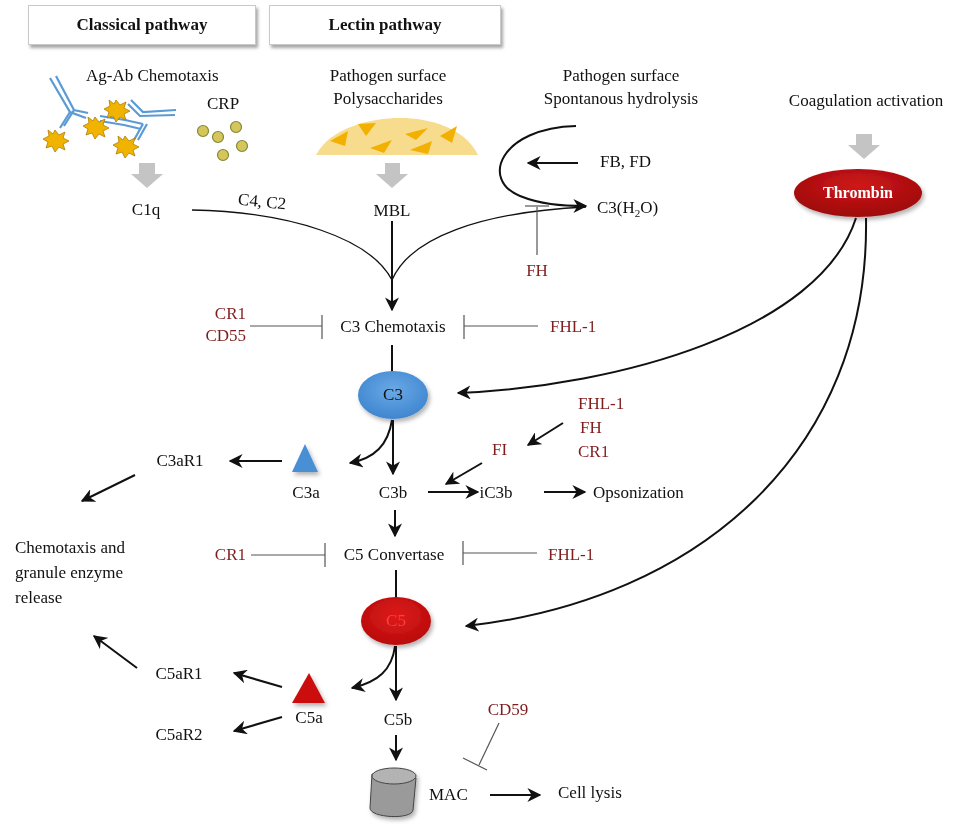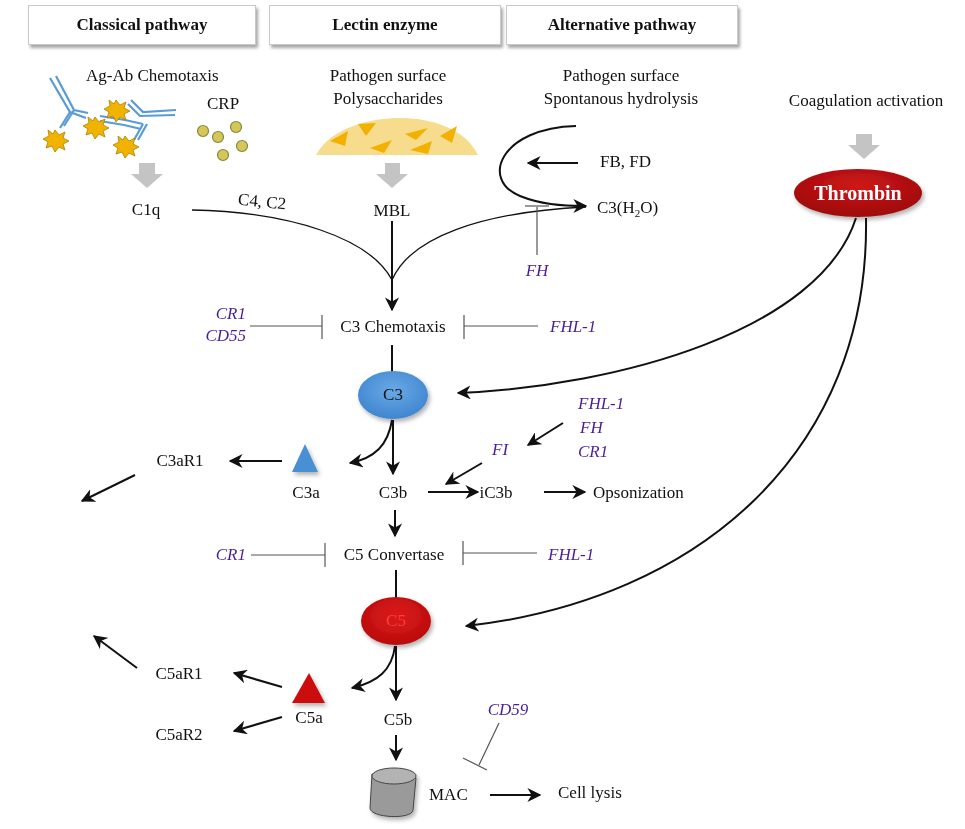--- a/index.html
+++ b/index.html
@@ -2,21 +2,21 @@
 <html><head>
 <meta charset="utf-8">
 <style>
   html, body { margin: 0; padding: 0; background: #ffffff; }
   body { width: 965px; height: 829px; position: relative; overflow: hidden;
          font-family: "Liberation Serif", "DejaVu Serif", serif; color: #111; }
   #stage { position: absolute; left: 0; top: 0; width: 965px; height: 829px; }
   .lbl { position: absolute; white-space: nowrap; font-size: 17px; line-height: 20px; color: #111; }
   .lbl.c { transform: translateX(-50%); text-align: left; }
   .lbl.r { transform: translateX(-100%); text-align: right; }
-  .green { color: #4c1d95; font-style: italic; }
+  .green { color: #7f1d1d; }
   .hdr { position: absolute; top: 5px; height: 38px; background: #fff; border: 1px solid #c9c9c9;
          box-shadow: 2px 3px 3px rgba(0,0,0,0.35); font-weight: bold; font-size: 17px;
          display: flex; align-items: center; justify-content: center; }
   .multi { line-height: 22px; }
 </style>
 </head>
 <body>
 
 <div id="stage">
 
@@ -137,43 +137,40 @@
     </g>
     <line x1="499" y1="723" x2="479" y2="765" stroke="#555" stroke-width="1.2"></line>
     <line x1="463" y1="758" x2="487" y2="770" stroke="#555" stroke-width="1.2"></line>
     <line x1="490" y1="795" x2="540" y2="795" stroke="#111" stroke-width="2" marker-end="url(#ah)"></line>
   </svg>
 
   <div class="hdr" style="left:28px;width:226px">
     <span>Classical pathway</span>
   </div>
   <div class="hdr" style="left:269px;width:230px">
-    <span>Lectin enzyme</span>
-  </div>
-  <div class="hdr" style="left:506px;width:230px">
-    <span>Alternative pathway</span>
+    <span>Lectin pathway</span>
   </div>
 
   <div class="lbl" style="left:86px;top:66px">Ag-Ab Chemotaxis</div>
   <div class="lbl" style="left:207px;top:94px">CRP</div>
   <div class="lbl c" style="left:146px;top:200px">C1q</div>
   <div class="lbl" style="left:238px;top:192px;transform:rotate(6deg)">C4, C2</div>
 
   <div class="lbl c" style="left:388px;top:66px">Pathogen surface</div>
   <div class="lbl c" style="left:388px;top:89px">Polysaccharides</div>
   <div class="lbl c" style="left:392px;top:201px">MBL</div>
 
   <div class="lbl c" style="left:621px;top:66px">Pathogen surface</div>
   <div class="lbl c" style="left:621px;top:89px">Spontanous hydrolysis</div>
   <div class="lbl" style="left:600px;top:152px">FB, FD</div>
   <div class="lbl" style="left:597px;top:198px"><span>C3(H</span><sub style="font-size:11px">2</sub><span>O)</span></div>
   <div class="lbl c green" style="left:537px;top:261px">FH</div>
 
   <div class="lbl c" style="left:866px;top:91px">Coagulation activation</div>
-  <div class="lbl c" style="left:858px;top:183px;color:#fff;font-weight:bold;font-size:20px">Thrombin</div>
+  <div class="lbl c" style="left:858px;top:183px;color:#fff;font-weight:bold;font-size:16px">Thrombin</div>
 
   <div class="lbl r green multi" style="left:246px;top:303px">
     <div>CR1</div>
     <div>CD55</div>
   </div>
   <div class="lbl c" style="left:393px;top:317px">C3 Chemotaxis</div>
   <div class="lbl green" style="left:550px;top:317px">FHL-1</div>
 
   <div class="lbl c" style="left:393px;top:385px">C3</div>
   <div class="lbl c" style="left:180px;top:451px">C3aR1</div>
@@ -181,20 +178,25 @@
   <div class="lbl c" style="left:393px;top:483px">C3b</div>
   <div class="lbl c" style="left:496px;top:483px">iC3b</div>
   <div class="lbl" style="left:593px;top:483px">Opsonization</div>
   <div class="lbl green" style="left:492px;top:440px">FI</div>
   <div class="lbl green multi" style="left:578px;top:392px;line-height:24px">
     <div>FHL-1</div>
     <div style="padding-left:2px">FH</div>
     <div>CR1</div>
   </div>
 
+  <div class="lbl c multi" style="left:70px;top:535px;line-height:25px">
+    <div>Chemotaxis and</div>
+    <div>granule enzyme</div>
+    <div>release</div>
+  </div>
 
   <div class="lbl r green" style="left:246px;top:545px">CR1</div>
   <div class="lbl c" style="left:394px;top:545px">C5 Convertase</div>
   <div class="lbl green" style="left:548px;top:545px">FHL-1</div>
 
   <div class="lbl c" style="left:396px;top:611px;color:#ef4444">C5</div>
   <div class="lbl c" style="left:179px;top:664px">C5aR1</div>
   <div class="lbl c" style="left:179px;top:725px">C5aR2</div>
   <div class="lbl c" style="left:309px;top:708px">C5a</div>
   <div class="lbl c" style="left:398px;top:710px">C5b</div>

